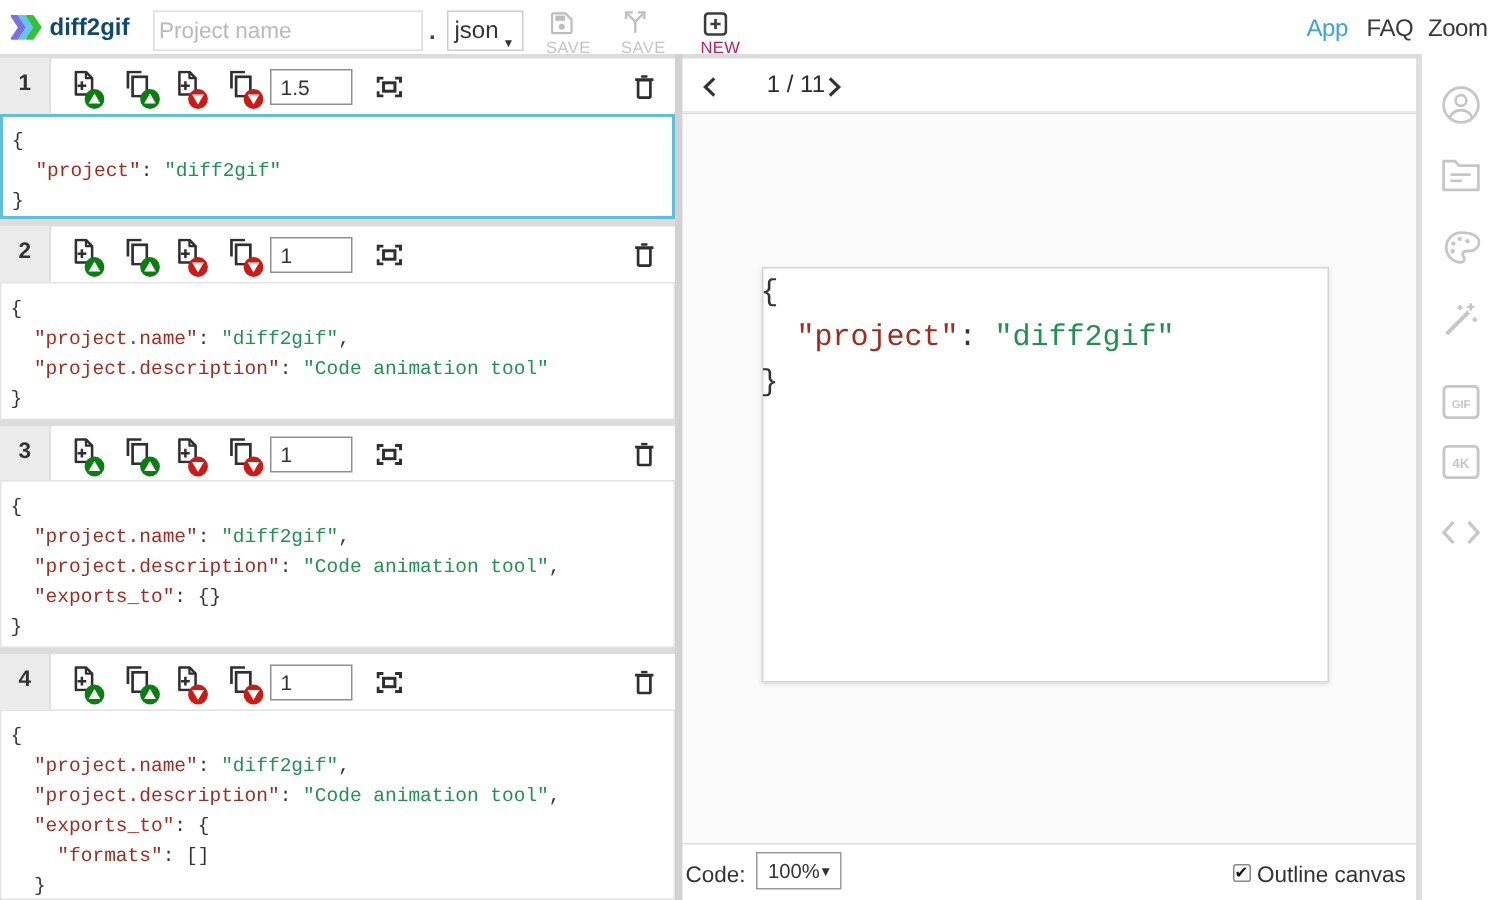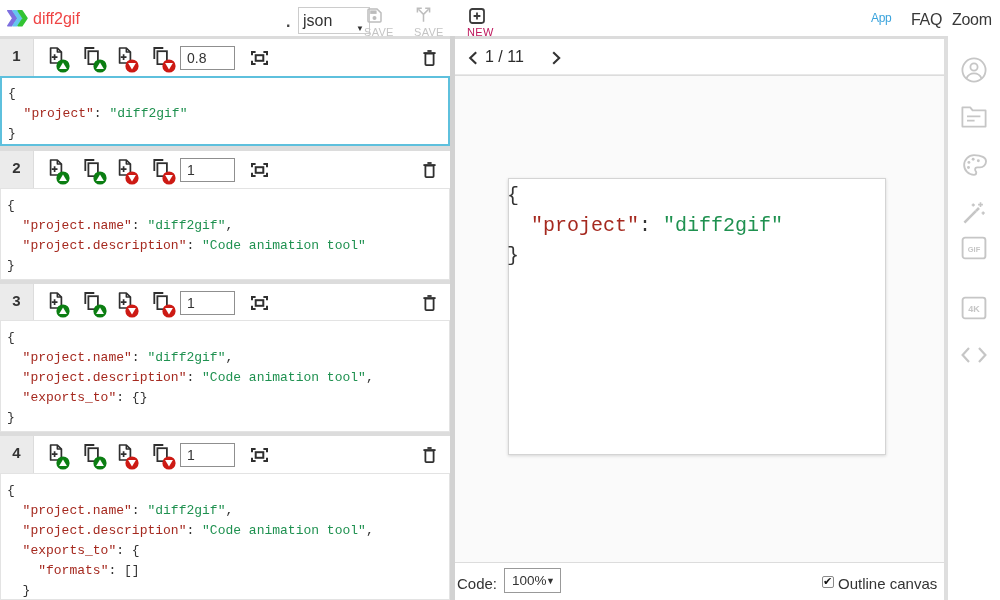--- a/index.html
+++ b/index.html
@@ -62,21 +62,21 @@
         <path d="M7 10.6 L10.9 4 H3.1 Z" fill="#ffffff"></path>
       </svg></div>
     <div class="abs" style="left:152.5px;top:8px"><svg width="15" height="18" viewBox="0 0 15 18">
 <path d="M1.3 12 V1 H10.3" fill="none" stroke="#2f2f2f" stroke-width="1.8"></path>
 <rect x="4.4" y="4.2" width="9.5" height="13" fill="none" stroke="#2f2f2f" stroke-width="1.8"></rect>
 </svg></div>
     <div class="abs" style="left:161.5px;top:20px"><svg width="14" height="14" viewBox="0 0 14 14">
         <circle cx="7" cy="7" r="6.6" fill="#cd1a14"></circle>
         <path d="M7 10.6 L10.9 4 H3.1 Z" fill="#ffffff"></path>
       </svg></div>
-    <div class="abs numinp" style="left:180px;top:7px">0.8</div>
+    <div class="abs numinp" style="left:180px;top:7px">1.5</div>
     <div class="abs" style="left:251px;top:12px"><svg width="17" height="14" viewBox="0 0 17 14">
 <path d="M1 4.2 V1 H4.6 M12.4 1 H16 V4.2 M16 9.8 V13 H12.4 M4.6 13 H1 V9.8" fill="none" stroke="#2f2f2f" stroke-width="2"></path>
 <rect x="4.7" y="4.2" width="7.6" height="5.6" fill="none" stroke="#2f2f2f" stroke-width="2"></rect>
 </svg></div>
     <div class="abs" style="left:423px;top:11px"><svg width="13" height="16" viewBox="0 0 13 16">
 <path d="M4.4 1 H8.6" stroke="#2f2f2f" stroke-width="1.8"></path>
 <path d="M0.4 3.1 H12.6" stroke="#2f2f2f" stroke-width="1.8"></path>
 <path d="M2.4 3.5 H10.6 V14.2 Q10.6 15.1 9.7 15.1 H3.3 Q2.4 15.1 2.4 14.2 Z" fill="none" stroke="#2f2f2f" stroke-width="1.8"></path>
 </svg></div>
   </div>
@@ -223,21 +223,21 @@
 <path d="M0.4 3.1 H12.6" stroke="#2f2f2f" stroke-width="1.8"></path>
 <path d="M2.4 3.5 H10.6 V14.2 Q10.6 15.1 9.7 15.1 H3.3 Q2.4 15.1 2.4 14.2 Z" fill="none" stroke="#2f2f2f" stroke-width="1.8"></path>
 </svg></div>
   </div>
 <div class="abs codeblk" style="top:473px;height:127px;border:1px solid #e3e3e3;padding:7px 8px 0 6px"><div class="cl">{</div><div class="cl">  <span style="color:#a5291f">"project.name"</span>: <span style="color:#1f9150">"diff2gif"</span>,</div><div class="cl">  <span style="color:#a5291f">"project.description"</span>: <span style="color:#1f9150">"Code animation tool"</span>,</div><div class="cl">  <span style="color:#a5291f">"exports_to"</span>: {</div><div class="cl">    <span style="color:#a5291f">"formats"</span>: []</div><div class="cl">  }</div></div>
 
 <div id="rnav">
   <div class="abs" style="left:13px;top:12px"><svg width="11" height="14" viewBox="0 0 11 14">
         <path d="M8.2 1.2 L2.2 7 L8.2 12.8" fill="none" stroke="#333" stroke-width="2.1"></path>
       </svg></div>
-  <div class="abs" style="left:30px;top:9px;width:65px;text-align:left;font-size:16px;color:#2b2b2b">1 / 11</div>
+  <div class="abs" style="left:30px;top:9px;width:65px;text-align:right;font-size:16px;color:#2b2b2b">1 / 11</div>
   <div class="abs" style="left:96px;top:12px"><svg width="11" height="14" viewBox="0 0 11 14">
         <path d="M2.2 1.2 L8.2 7 L2.2 12.8" fill="none" stroke="#333" stroke-width="2.1"></path>
       </svg></div>
 </div>
 <div id="rmain">
   <div id="canvasbox"><div class="bl">{</div><div class="bl">  <span style="color:#a5291f">"project"</span>: <span style="color:#1f9150">"diff2gif"</span></div><div class="bl">}</div></div>
 </div>
 <div id="rfoot">
   <div class="abs" style="left:2px;top:12px;font-size:15px;color:#333">Code:</div>
   <div class="abs" style="left:49px;top:5px;width:57px;height:25px;border:1px solid #999;background:#fff;font-size:13.5px;color:#333;line-height:23px;padding-left:7px">100% <span style="font-size:9px;position:absolute;right:5px;top:1px">▼</span></div>
@@ -272,21 +272,21 @@
     </div>
   <div class="sbicon" style="top:163.5px">
       <svg width="26" height="26" viewBox="0 0 26 26">
 <path d="M3.4 22.6 L14.8 11.2" stroke="#c6c6c6" stroke-width="2.6"></path>
 <path d="M14.8 11.2 L18 8" stroke="#c6c6c6" stroke-width="2.6"></path>
 <path d="M19.5 2.2 V7 M17.1 4.6 H21.9" stroke="#c6c6c6" stroke-width="1.6"></path>
 <path d="M12.3 3.4 V6.6 M10.7 5 H13.9" stroke="#c6c6c6" stroke-width="1.5"></path>
 <path d="M22.2 11.5 V14.7 M20.6 13.1 H23.8" stroke="#c6c6c6" stroke-width="1.5"></path>
 </svg>
     </div>
-  <div class="sbicon" style="top:200px">
+  <div class="sbicon" style="top:220px">
       <svg width="26" height="24" viewBox="0 0 26 24">
 <rect x="1.6" y="1.6" width="22.8" height="20.8" rx="2.5" fill="none" stroke="#c6c6c6" stroke-width="1.9"></rect>
 <text x="13" y="15.8" text-anchor="middle" font-family="Liberation Sans, sans-serif" font-weight="bold" font-size="7.5" fill="#c6c6c6">GIF</text>
 </svg>
     </div>
   <div class="sbicon" style="top:259.5px">
       <svg width="26" height="24" viewBox="0 0 26 24">
 <rect x="1.6" y="1.6" width="22.8" height="20.8" rx="2.5" fill="none" stroke="#c6c6c6" stroke-width="1.9"></rect>
 <text x="13" y="15.8" text-anchor="middle" font-family="Liberation Sans, sans-serif" font-weight="bold" font-size="9" fill="#c6c6c6">4K</text>
 </svg>
@@ -297,38 +297,39 @@
 </svg>
     </div>
 </div>
 
 <div id="hdr">
   <div class="abs" style="left:7px;top:9px"><svg width="21" height="18.5" viewBox="0 0 22 20" preserveAspectRatio="none">
 <polygon points="0.8,1.8 4.8,1.8 10.1,10 4.8,18.2 0.8,18.2 6.1,10" fill="#7d6fdf" stroke="#7d6fdf" stroke-width="1.6" stroke-linejoin="round"></polygon>
 <polygon points="6.2,1.8 10.2,1.8 15.5,10 10.2,18.2 6.2,18.2 11.5,10" fill="#66c5ef" stroke="#66c5ef" stroke-width="1.6" stroke-linejoin="round"></polygon>
 <polygon points="11.6,1.8 15.6,1.8 20.9,10 15.6,18.2 11.6,18.2 16.9,10" fill="#33c433" stroke="#33c433" stroke-width="1.6" stroke-linejoin="round"></polygon>
 </svg></div>
-  <div class="abs" style="left:33px;top:10px;font-size:16px;font-weight:400;color:#ef4444">diff2gif</div>
+  <div class="abs" style="left:33px;top:10px;font-size:16px;font-weight:700;color:#0c4a6e">diff2gif</div>
+  <div class="abs" style="left:102px;top:7px;width:180px;height:27px;border:1px solid #ddd;background:#fff;font-size:15px;color:#b9b9b9;line-height:25px;padding-left:3px">Project name</div>
   <div class="abs" style="left:286px;top:13px;font-size:16px;font-weight:bold;color:#444">.</div>
-  <div class="abs" style="left:298px;top:7px;width:72px;height:27px;border:1px solid #ccc;background:#fff;font-size:16px;color:#333;line-height:25px;padding-left:4px">json<span style="font-size:8px;position:absolute;right:5px;top:8px;color:#333">▼</span></div>
+  <div class="abs" style="left:298px;top:7px;width:51px;height:27px;border:1px solid #ccc;background:#fff;font-size:16px;color:#333;line-height:25px;padding-left:4px">json<span style="font-size:8px;position:absolute;right:5px;top:8px;color:#333">▼</span></div>
 
   <div class="abs" style="left:367px;top:8px"><svg width="15" height="15" viewBox="0 0 15 15">
 <path d="M2 0.9 H10 L14 4.9 V13 Q14 14 13 14 H2 Q1 14 1 13 V1.9 Q1 0.9 2 0.9 Z" fill="none" stroke="#bdbdbd" stroke-width="1.5"></path>
 <rect x="3.2" y="2.4" width="6.4" height="3.5" fill="#bdbdbd"></rect>
 <circle cx="7.5" cy="9.9" r="2" fill="#bdbdbd"></circle>
 </svg></div>
   <div class="hbtnlbl" style="left:364px;color:#c4c4c4">SAVE</div>
   <div class="abs" style="left:414px;top:7px"><svg width="19" height="15" viewBox="0 0 19 15">
 <path d="M9.5 14.8 V7.4 L4.4 2.3 M9.5 7.4 L14.6 2.3" fill="none" stroke="#bdbdbd" stroke-width="1.5"></path>
 <path d="M3.4 5.6 V1.2 H7.8" fill="none" stroke="#bdbdbd" stroke-width="1.5"></path>
 <path d="M15.6 5.6 V1.2 H11.2" fill="none" stroke="#bdbdbd" stroke-width="1.5"></path>
 </svg></div>
   <div class="hbtnlbl" style="left:414px;color:#c4c4c4">SAVE</div>
   <div class="abs" style="left:469px;top:8px"><svg width="16" height="16" viewBox="0 0 16 16">
 <rect x="1" y="1" width="14" height="14" rx="2.4" fill="none" stroke="#3d3d3d" stroke-width="1.8"></rect>
 <path d="M8 4.6 V11.4 M4.6 8 H11.4" stroke="#3d3d3d" stroke-width="1.8"></path>
 </svg></div>
   <div class="hbtnlbl" style="left:467px;color:#be185d">NEW</div>
 
-  <div class="abs" style="left:871px;top:11px;font-size:12px;letter-spacing:-0.3px;color:#3aa3dc">App</div>
+  <div class="abs" style="left:871px;top:11px;font-size:16px;letter-spacing:-0.3px;color:#3aa3dc">App</div>
   <div class="abs" style="left:911px;top:11px;font-size:16px;letter-spacing:-0.3px;color:#383838">FAQ</div>
   <div class="abs" style="left:952px;top:11px;font-size:16px;letter-spacing:-0.3px;color:#383838">Zoom</div>
 </div>
 
 </body></html>

